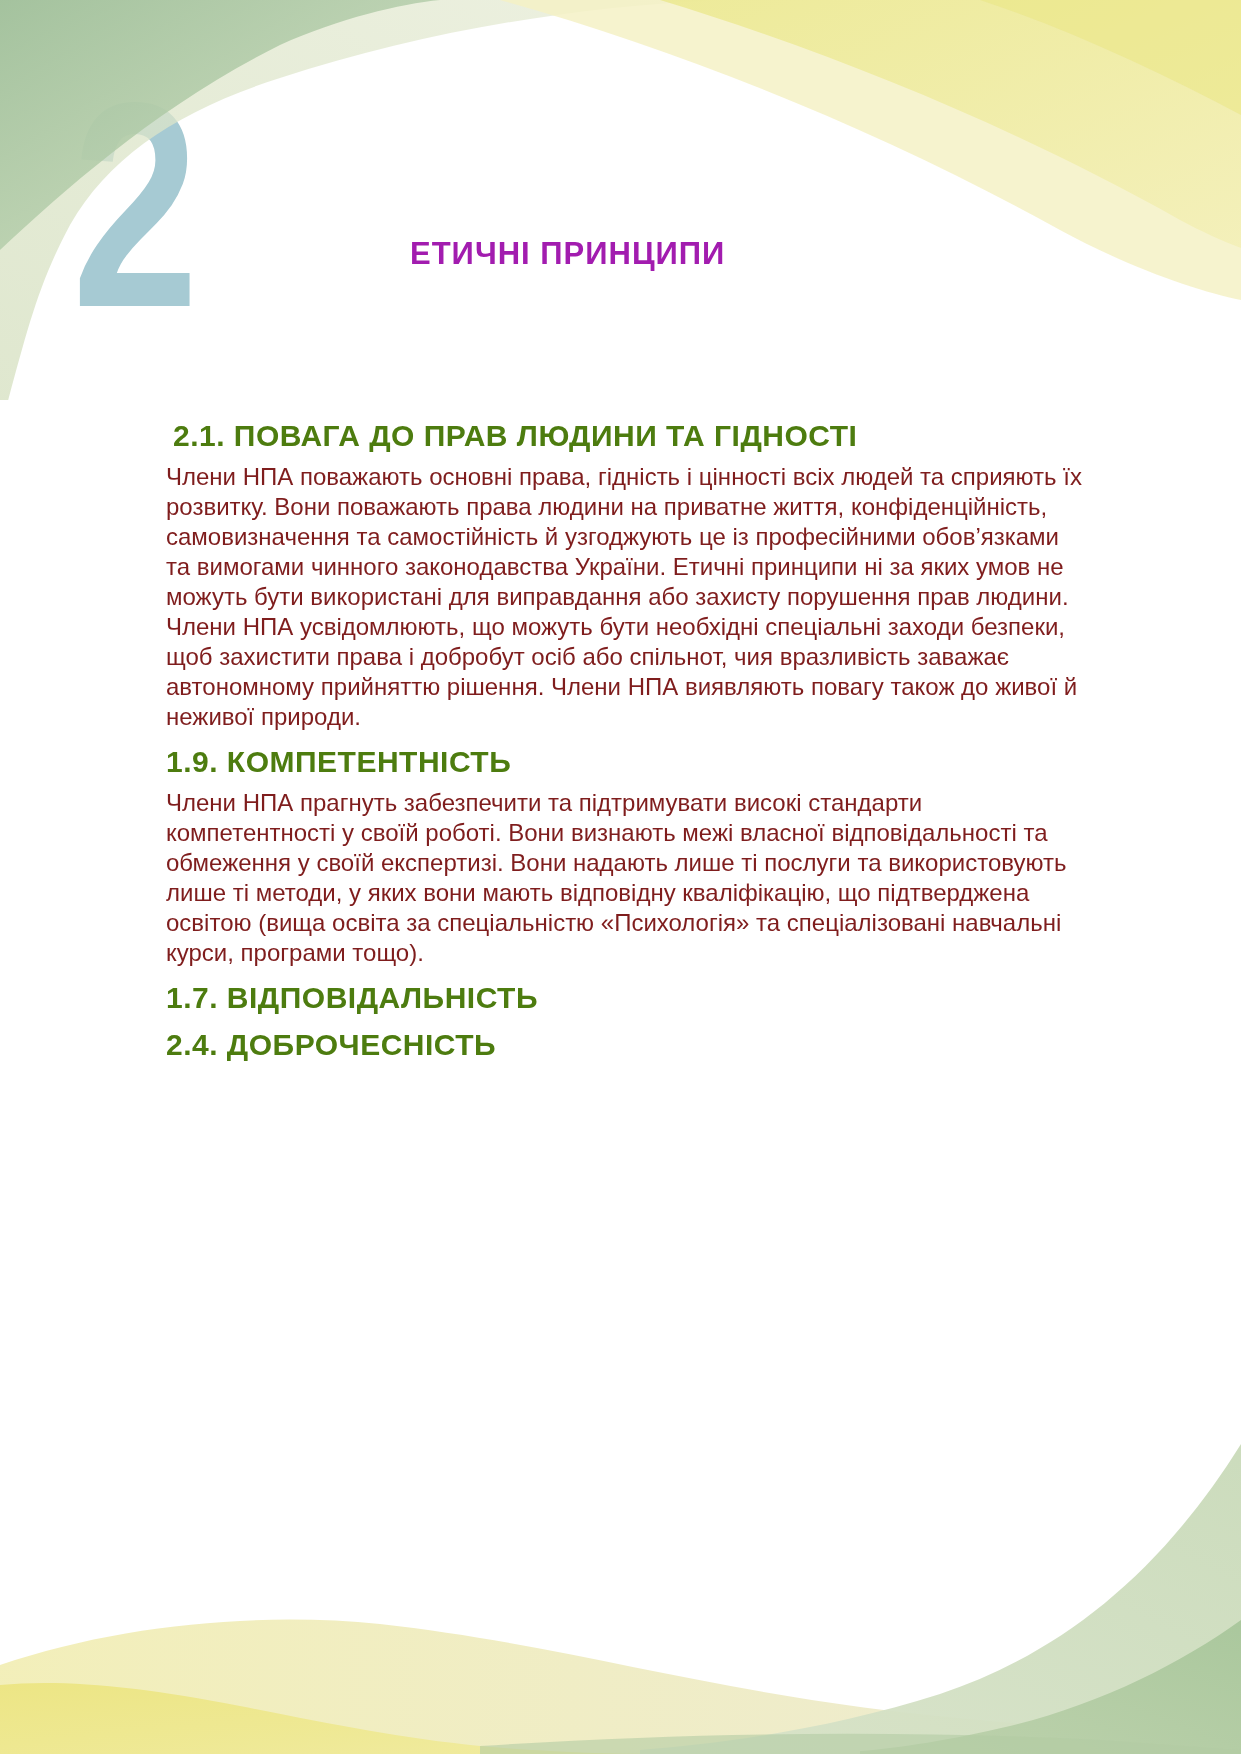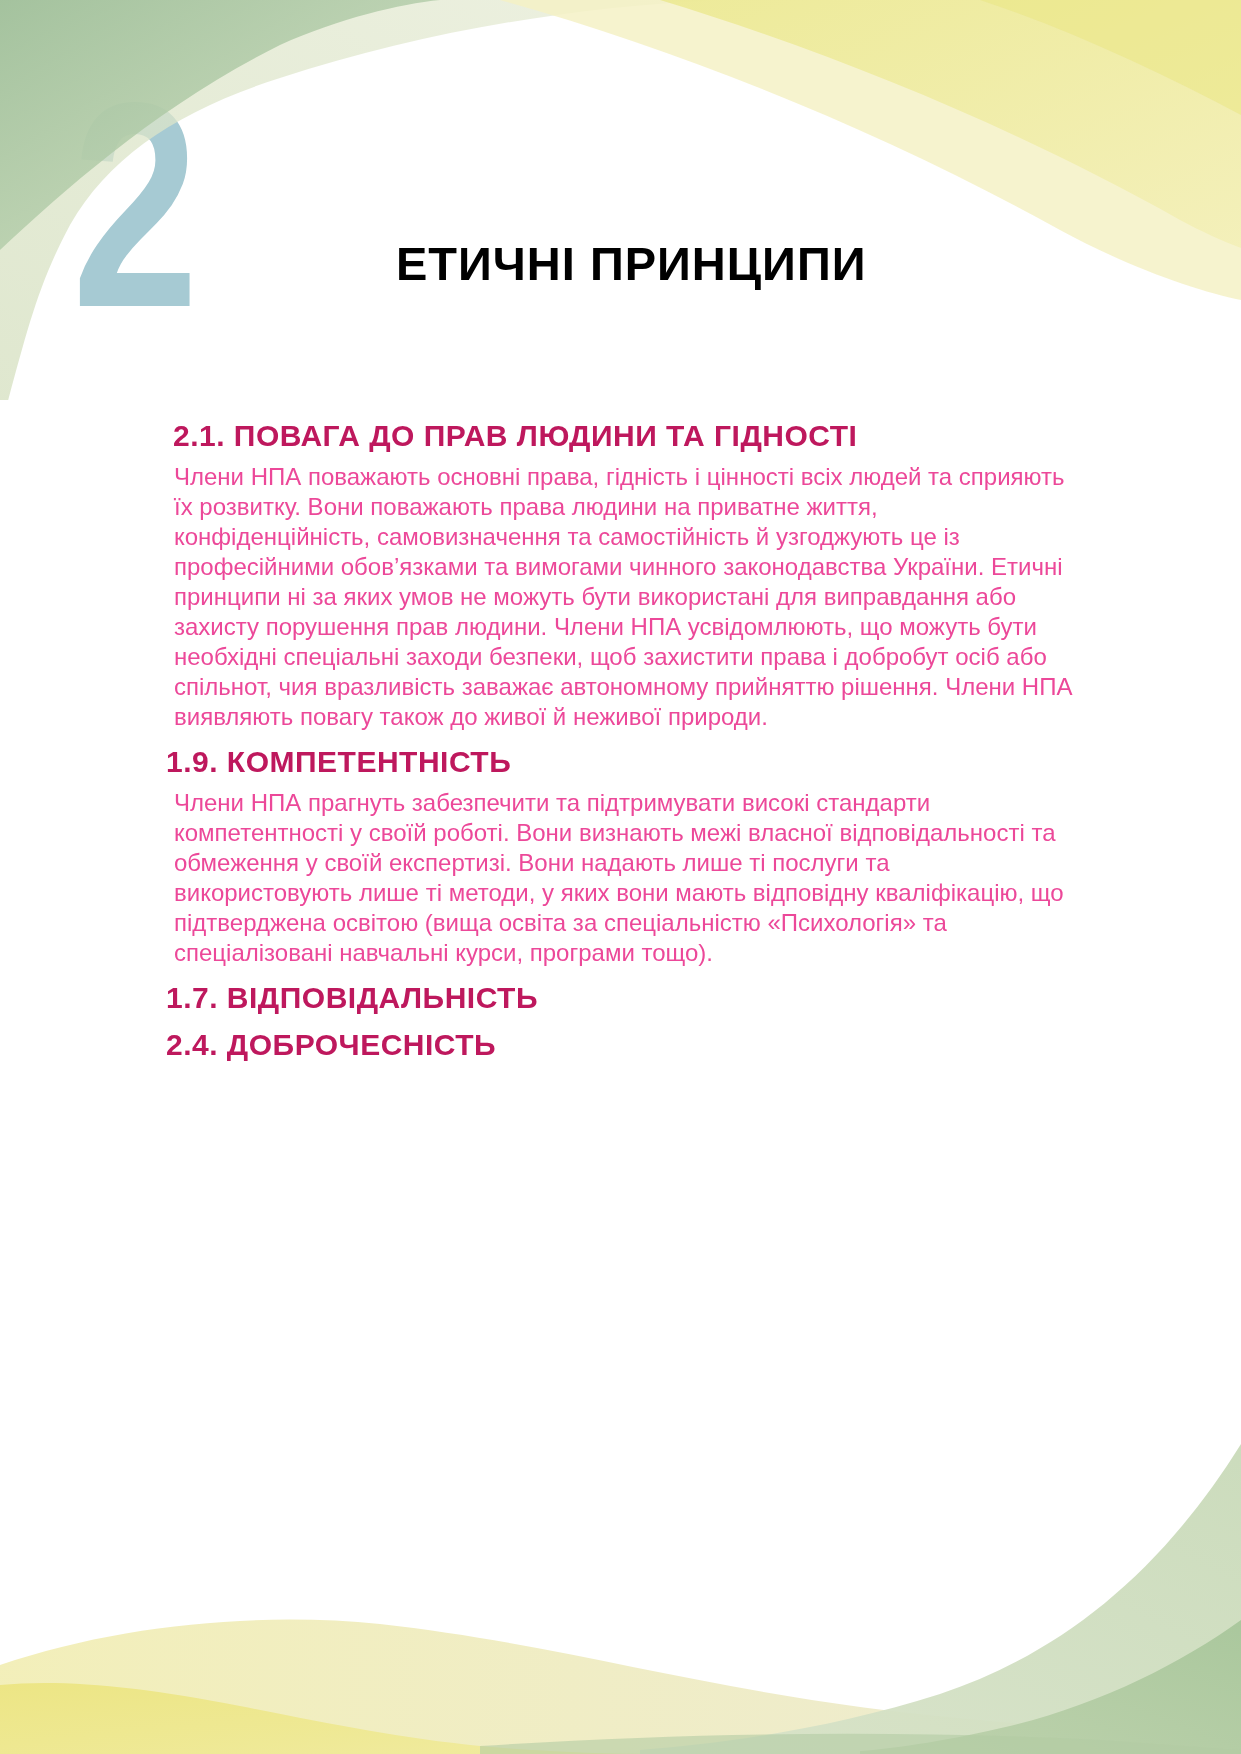--- a/index.html
+++ b/index.html
@@ -12,39 +12,39 @@
   .deco-top{top:0;height:400px;z-index:2;}
   .deco-bottom{bottom:0;height:430px;z-index:2;}
   .chapter-num{
     position:absolute;left:72px;top:59px;z-index:1;
     font-size:292px;line-height:1;font-weight:bold;
     color:#a6cad3;
     transform:scaleX(0.78);transform-origin:left top;
     letter-spacing:0;
   }
   .page-title{
-    position:absolute;left:396px;top:236px;z-index:3;
-    font-size:47px;font-weight:bold;letter-spacing:1px;
-    color:#000000;white-space:nowrap;
+    position:absolute;left:410px;top:236px;z-index:3;
+    font-size:31px;font-weight:bold;letter-spacing:1px;
+    color:#a21caf;white-space:nowrap;
   }
   .content{
     position:absolute;left:166px;top:419px;width:916px;z-index:3;
   }
   .section{margin:0 0 13px 0;}
   .section-heading{
     margin:0 0 9px 0;
     font-size:30px;line-height:34px;font-weight:bold;
     letter-spacing:0.5px;
-    color:#be185d;
+    color:#4d7c0f;
   }
   .section-heading.indent{padding-left:7px;}
   .section-body{
-    margin:8px;
+    margin:0;
     font-size:24px;line-height:30px;
-    color:#ec4899;
+    color:#7f1d1d;
   }
 </style>
 </head>
 <body>
 
 <svg class="deco deco-top" viewBox="0 0 1241 400" preserveAspectRatio="none" xmlns="http://www.w3.org/2000/svg">
   <defs>
     <linearGradient id="gSageDark" x1="0" y1="0" x2="1" y2="1">
       <stop offset="0" stop-color="#94b890"></stop>
       <stop offset="1" stop-color="#cfdfc0"></stop>

